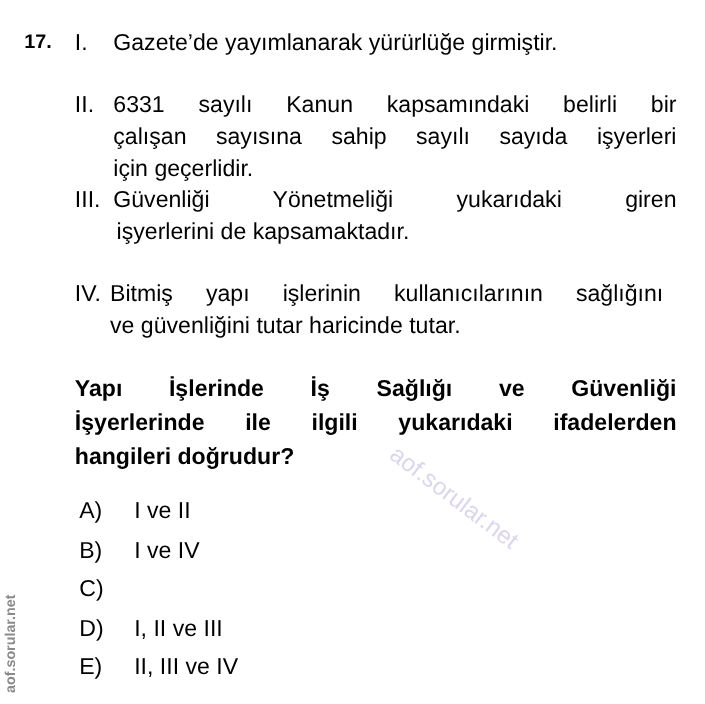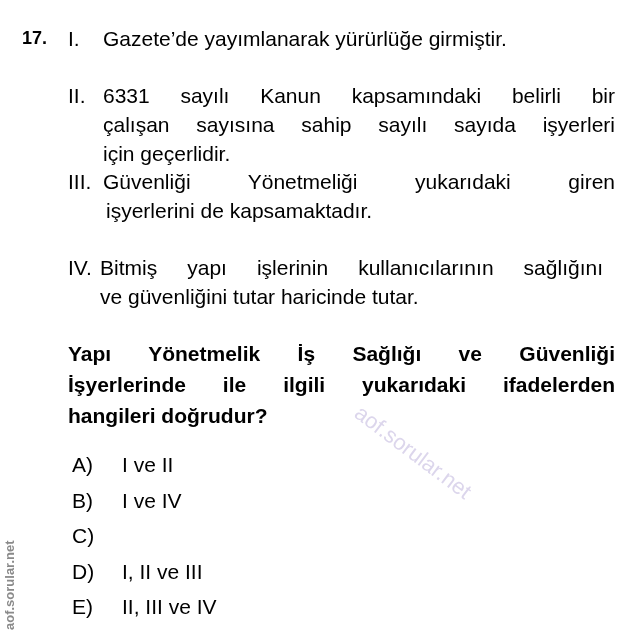--- a/index.html
+++ b/index.html
@@ -126,21 +126,21 @@
 
 <div class="stmt" style="left:68px; top:253px; width:550px; height:60px;">
   <span class="roman">IV.</span>
   <div class="body" style="left:32px; width:503px;">
     <span class="just">Bitmiş yapı işlerinin kullanıcılarının sağlığını</span>
     <span class="line">ve güvenliğini tutar haricinde tutar.</span>
   </div>
 </div>
 
 <div class="question">
-  <span class="just">Yapı Yönetmelik İş Sağlığı ve Güvenliği</span>
+  <span class="just">Yapı İşlerinde İş Sağlığı ve Güvenliği</span>
   <span class="just">İşyerlerinde ile ilgili yukarıdaki ifadelerden</span>
   <span class="line">hangileri doğrudur?</span>
 </div>
 
 <div class="options">
   <div class="opt">
     <span class="letter">A)</span>
     <span>I ve II</span>
   </div>
   <div class="opt">

